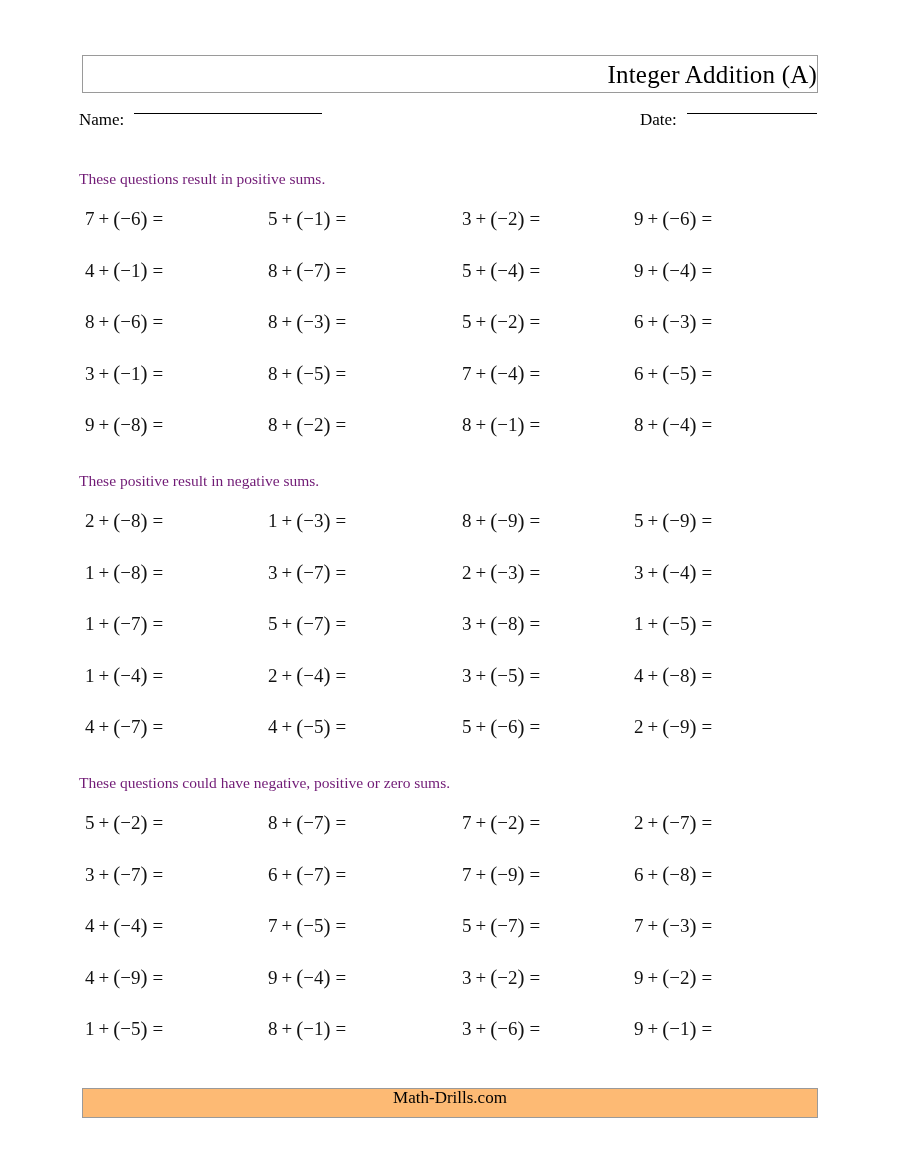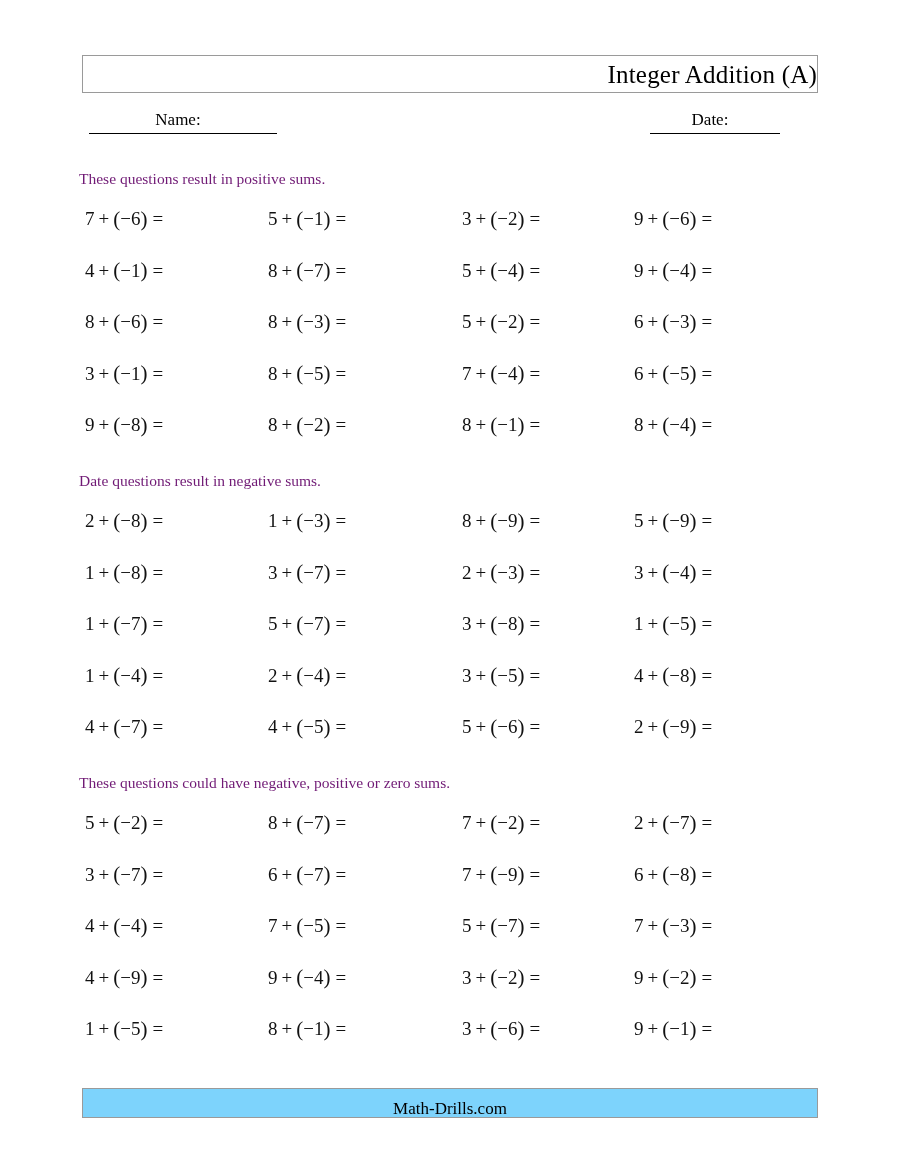--- a/index.html
+++ b/index.html
@@ -36,23 +36,22 @@
     line-height: 1;
     letter-spacing: 0.2px;
     color: #000;
     white-space: nowrap;
   }
 
   
   .field {
     position: absolute;
     display: flex;
-    align-items: center;
-    white-space: nowrap;
-    flex-direction: column;
+    align-items: flex-start;
+    white-space: nowrap;
   }
   .field-label {
     font-size: 17px;
     color: #000;
   }
   .field-rule {
     display: inline-block;
     height: 0;
     border-bottom: 1.6px solid #000;
     margin-left: 10px;
@@ -109,23 +108,23 @@
   .q-cell .eq  { padding-left: 5px; }
 
   
   .footer-box {
     position: absolute;
     left: 82px;
     top: 1088px;
     width: 736px;
     height: 30px;
     border: 1px solid #9a9a9a;
-    background: #7dd3fc;
+    background: #fdba74;
     display: flex;
-    align-items: flex-end;
+    align-items: flex-start;
     justify-content: center;
   }
   .footer-text {
     font-size: 17px;
     line-height: 1;
     color: #000;
     white-space: nowrap;
   }
 </style>
 </head>
@@ -175,21 +174,21 @@
       <div class="q-row">
         <div class="q-cell c0"><span class="num">9</span><span class="op">+</span><span class="paren">(</span><span class="num">−8</span><span class="paren">)</span><span class="eq">=</span></div>
         <div class="q-cell c1"><span class="num">8</span><span class="op">+</span><span class="paren">(</span><span class="num">−2</span><span class="paren">)</span><span class="eq">=</span></div>
         <div class="q-cell c2"><span class="num">8</span><span class="op">+</span><span class="paren">(</span><span class="num">−1</span><span class="paren">)</span><span class="eq">=</span></div>
         <div class="q-cell c3"><span class="num">8</span><span class="op">+</span><span class="paren">(</span><span class="num">−4</span><span class="paren">)</span><span class="eq">=</span></div>
       </div>
     </div>
 </div>
 
 <div class="section" id="section-1">
-  <div class="section-heading">Date questions result in negative sums.</div>
+  <div class="section-heading">These positive result in negative sums.</div>
   <div class="grid">
       <div class="q-row">
         <div class="q-cell c0"><span class="num">2</span><span class="op">+</span><span class="paren">(</span><span class="num">−8</span><span class="paren">)</span><span class="eq">=</span></div>
         <div class="q-cell c1"><span class="num">1</span><span class="op">+</span><span class="paren">(</span><span class="num">−3</span><span class="paren">)</span><span class="eq">=</span></div>
         <div class="q-cell c2"><span class="num">8</span><span class="op">+</span><span class="paren">(</span><span class="num">−9</span><span class="paren">)</span><span class="eq">=</span></div>
         <div class="q-cell c3"><span class="num">5</span><span class="op">+</span><span class="paren">(</span><span class="num">−9</span><span class="paren">)</span><span class="eq">=</span></div>
       </div>
       <div class="q-row">
         <div class="q-cell c0"><span class="num">1</span><span class="op">+</span><span class="paren">(</span><span class="num">−8</span><span class="paren">)</span><span class="eq">=</span></div>
         <div class="q-cell c1"><span class="num">3</span><span class="op">+</span><span class="paren">(</span><span class="num">−7</span><span class="paren">)</span><span class="eq">=</span></div>

